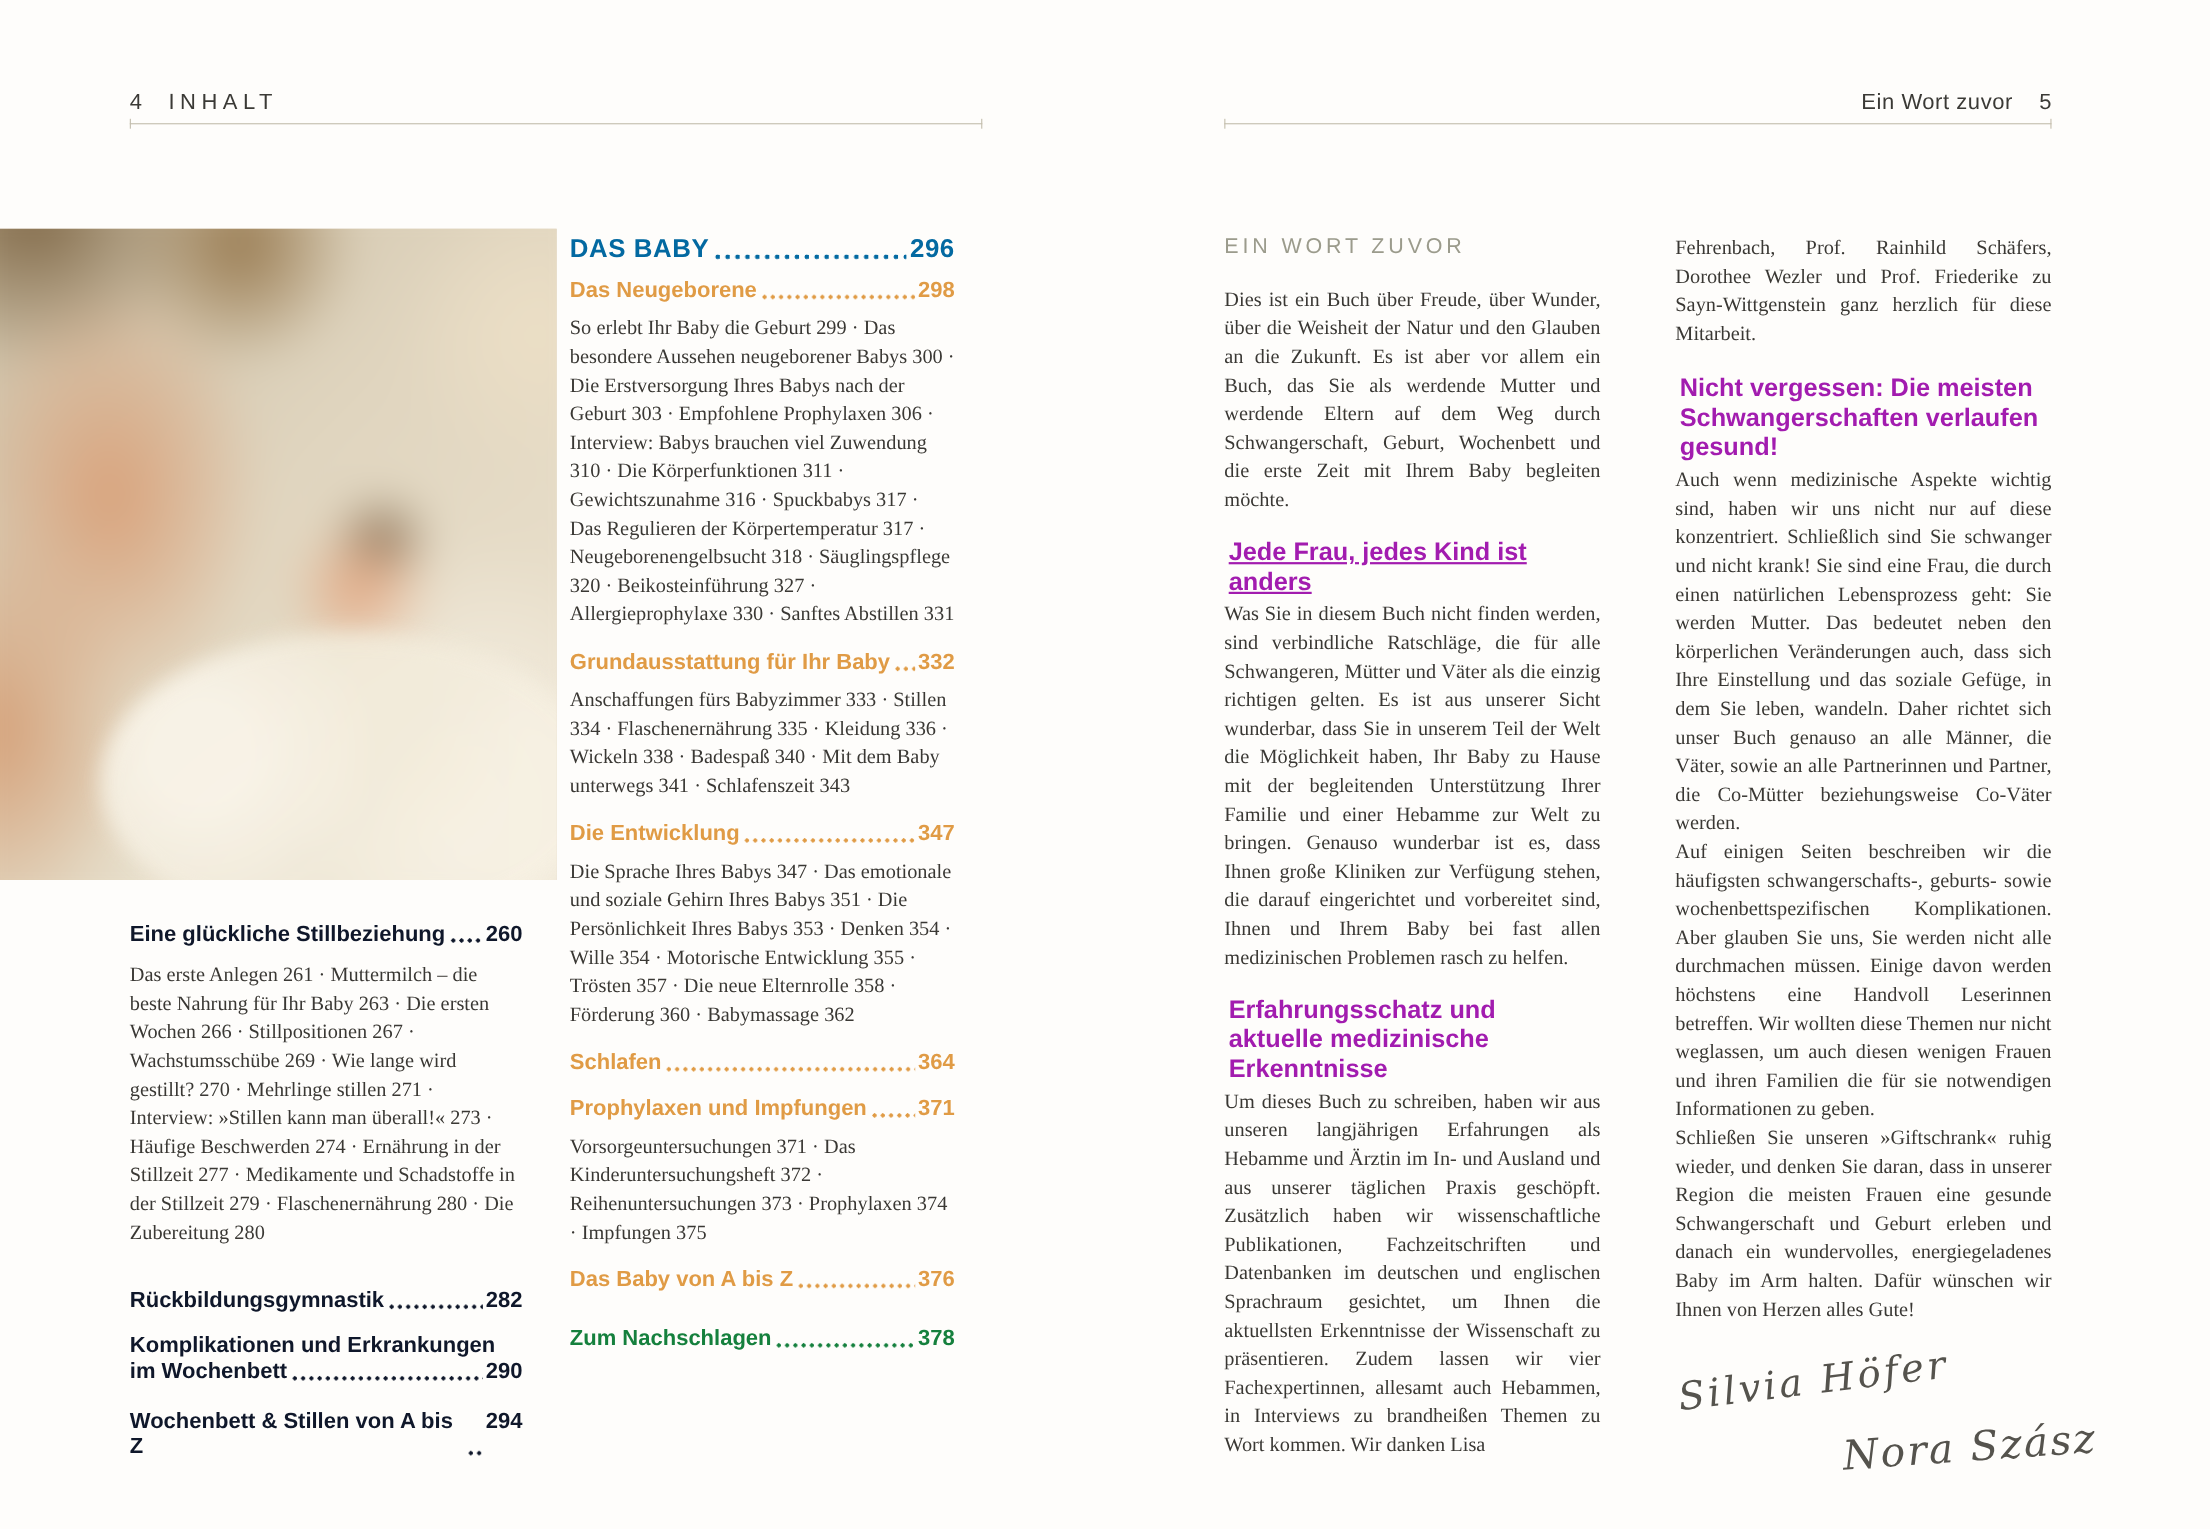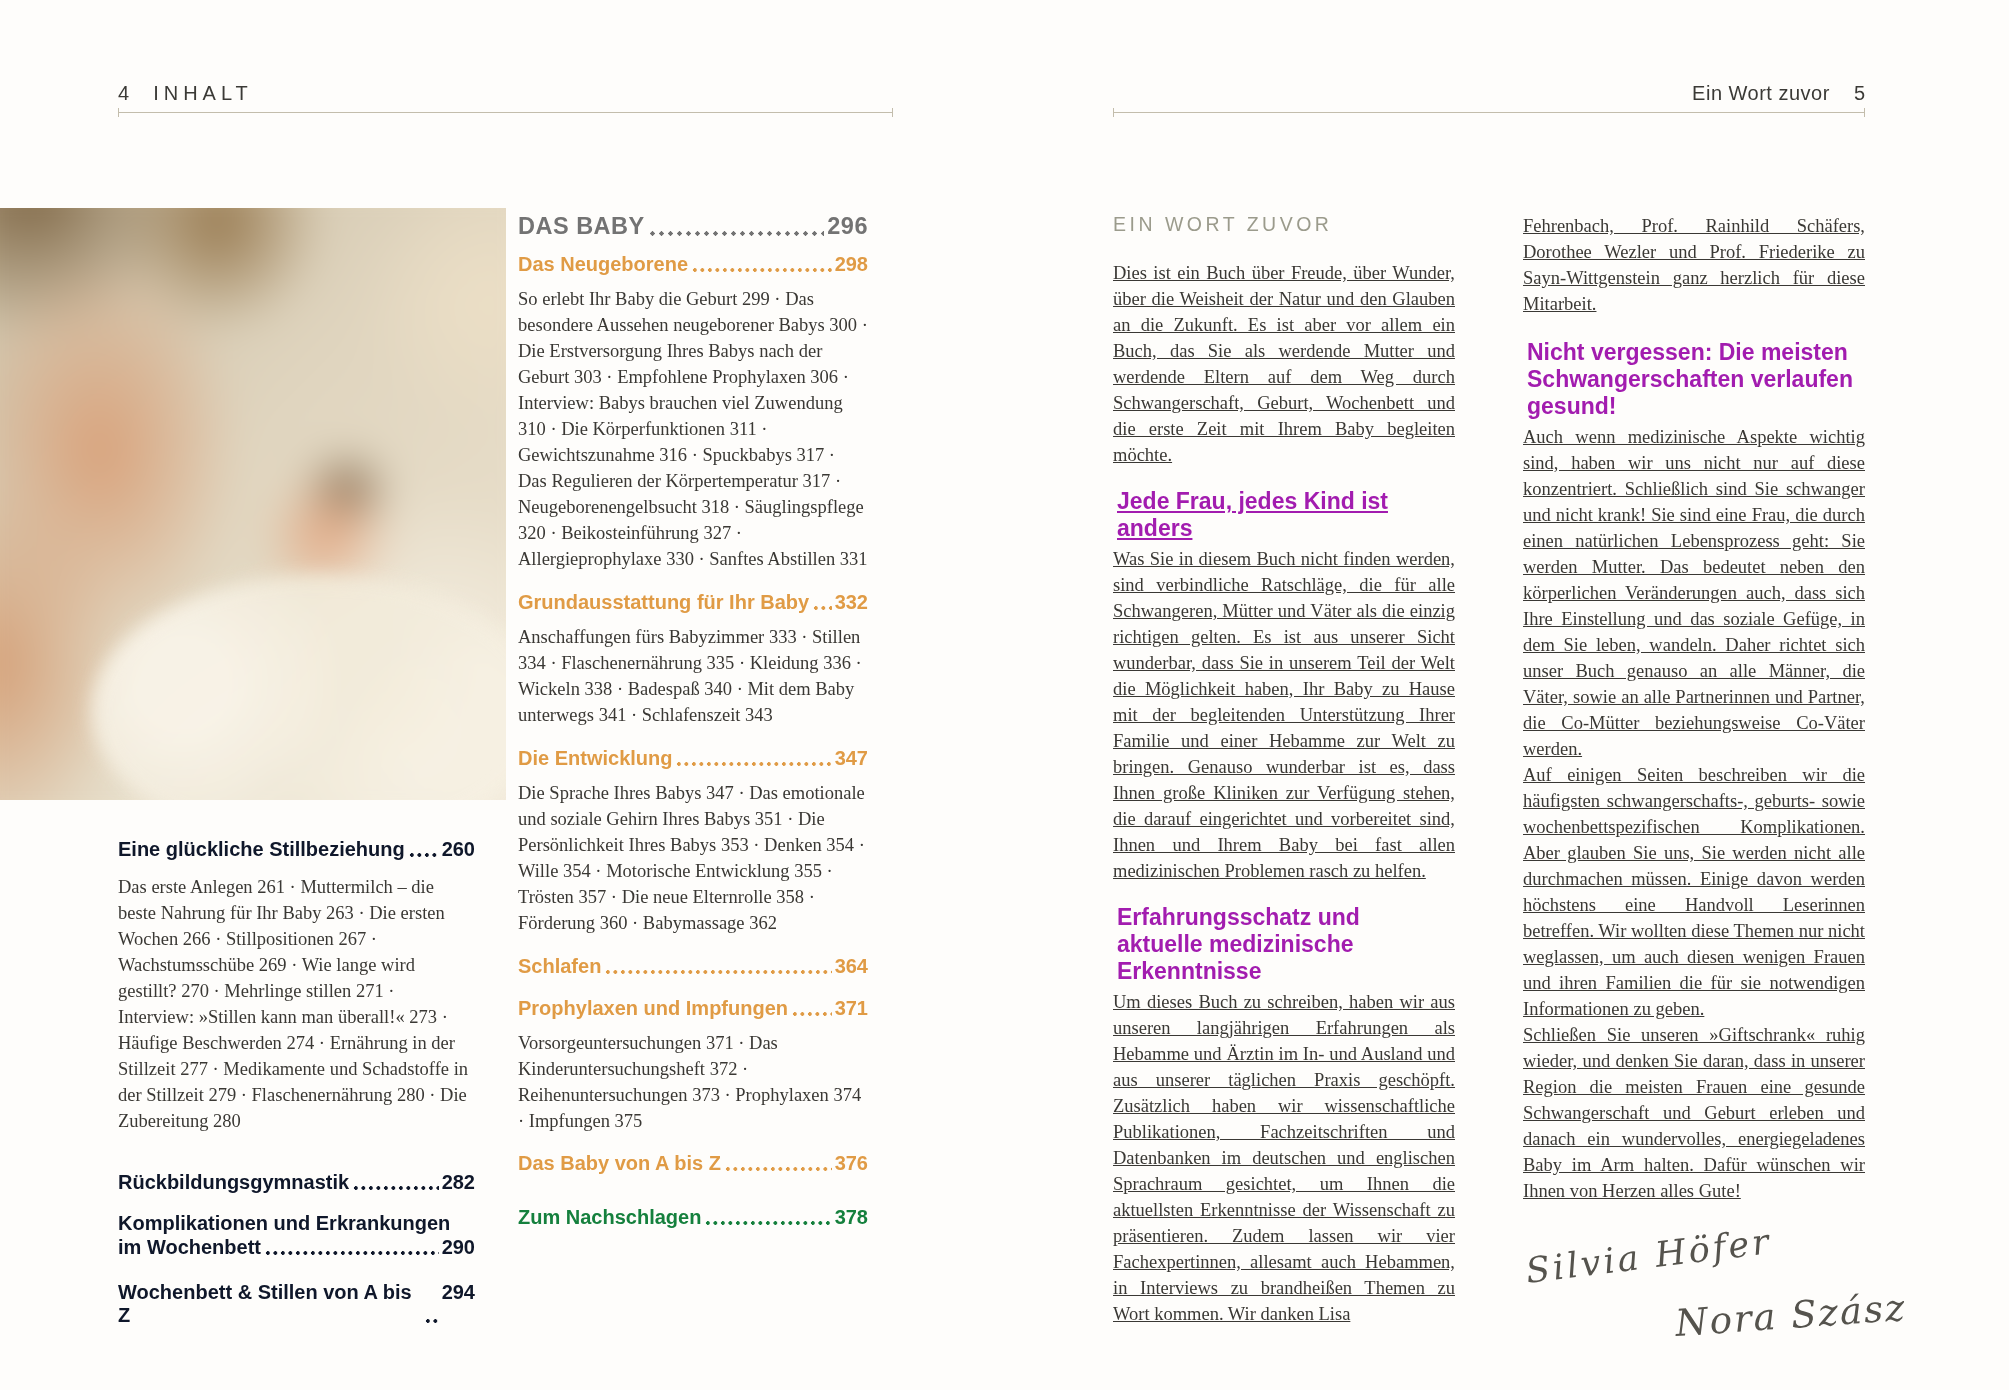--- a/index.html
+++ b/index.html
@@ -55,29 +55,29 @@
       radial-gradient(circle at 80% 55%, #f7f1e3 0 16%, rgba(247,241,227,0) 48%),
       #efe8d7;
     opacity:.9;
   }
   
   .col{position:absolute;}
   .serifp{
     font-family:"Liberation Serif",serif;
     font-size:18.5px;line-height:26px;color:#3a3834;margin:0;
   }
-  .just{text-align:justify;hyphens:auto;text-decoration:underline;-webkit-hyphens:auto;}
+  .just{text-align:justify;hyphens:auto;-webkit-hyphens:auto;}
   
   .toc-line{display:flex;align-items:baseline;font-weight:bold;}
   .toc-line .lead{
     flex:1;min-width:14px;align-self:flex-end;height:6px;margin:0 3px 3px 4px;
     background-image:radial-gradient(circle at 3px 3px, currentColor 1.7px, transparent 2px);
     background-size:7.5px 6px;background-repeat:repeat-x;background-position:left bottom;
   }
-  .chapter{color:#737373;font-size:23.5px;letter-spacing:0.5px;}
+  .chapter{color:#0369a1;font-size:23.5px;letter-spacing:0.5px;}
   .chapter .lead{height:7px;background-image:radial-gradient(circle at 3.5px 3.5px, currentColor 2px, transparent 2.3px);background-size:9px 7px;}
   .orange{color:#e09b45;font-size:20px;}
   .blue{color:#0f172a;font-size:20px;}
   .green{color:#15803d;font-size:20px;}
   .sub{margin-top:19px;}
   .detail{margin-top:10px;margin-bottom:0;}
   .mt-first{margin-top:13px;}
   
   .kicker{
     font-size:19.5px;letter-spacing:3.5px;color:#9b9b8c;font-weight:400;

